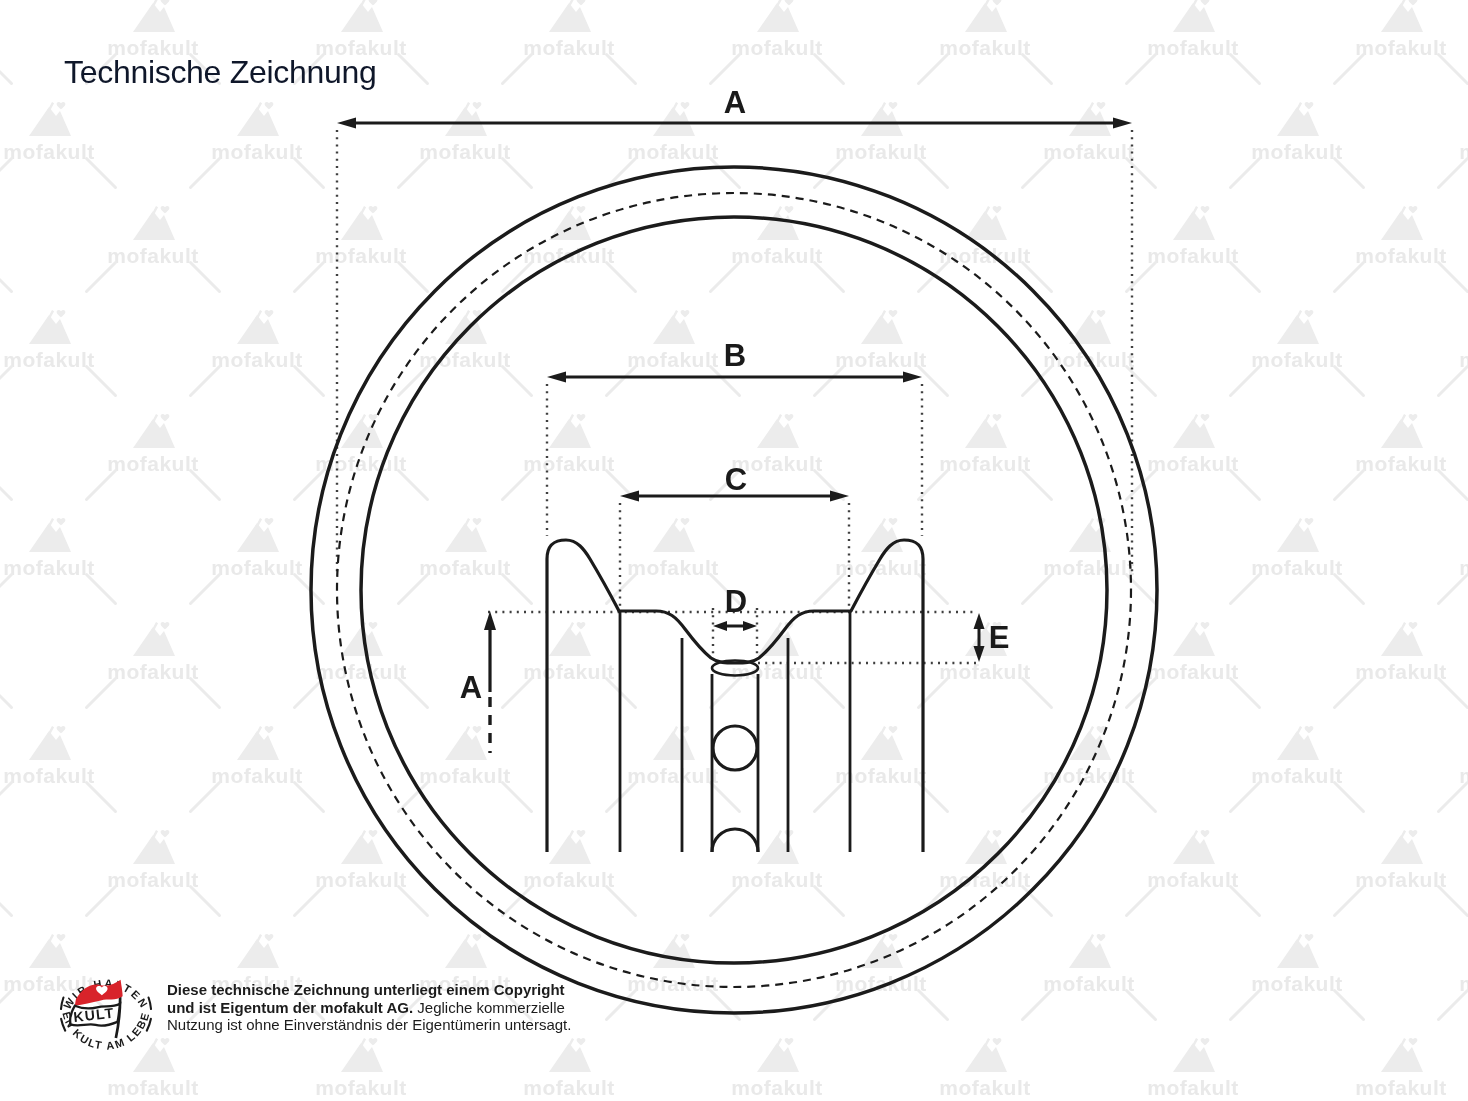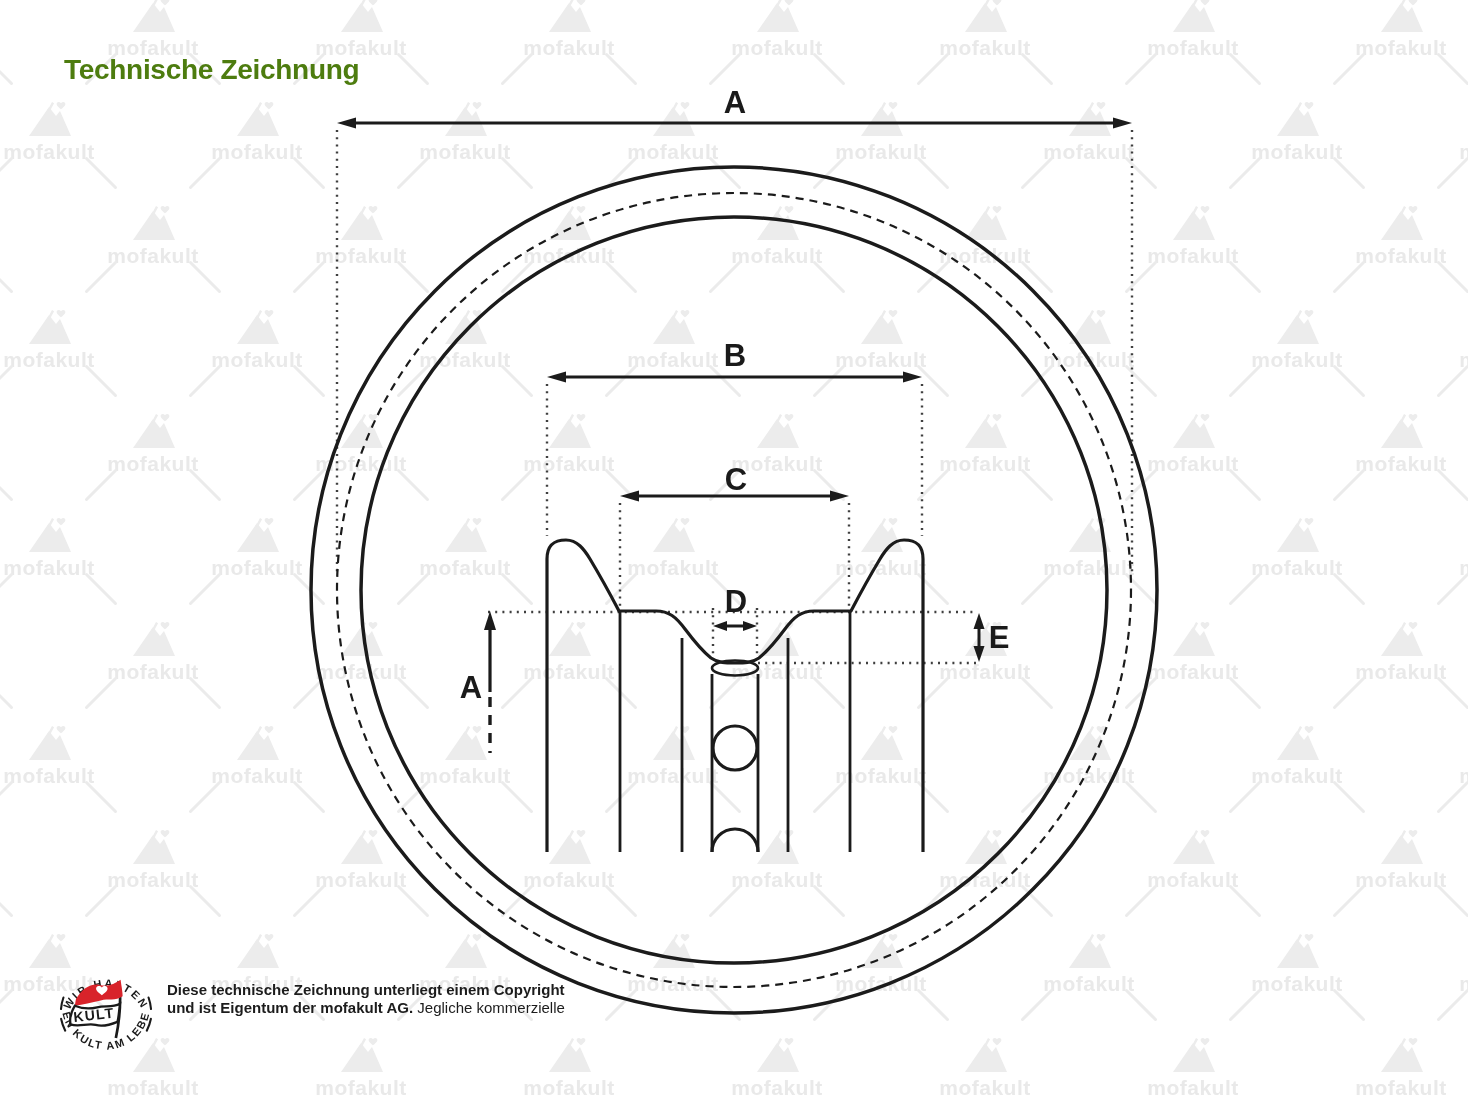--- a/index.html
+++ b/index.html
@@ -20,21 +20,21 @@
   }
   
   #drawing{position:absolute;left:0;top:0;z-index:2;}
   
   .dim-label{
     position:absolute;z-index:3;transform:translate(-50%,-50%);
     font-size:31px;font-weight:700;color:#1a1a1a;line-height:1;
   }
   #page-title{
     position:absolute;left:64px;top:54px;z-index:3;
-    font-size:28px;font-weight:700;letter-spacing:-.3px;color:#4d7c0f;
+    font-size:32px;font-weight:400;letter-spacing:-.3px;color:#0f172a;
     white-space:nowrap;
   }
   #copyright{
     position:absolute;left:167px;top:981px;width:520px;z-index:3;
     font-size:15px;line-height:17.5px;color:#1c1c1c;
   }
   #copyright b{font-weight:700;}
   #badge{position:absolute;left:54px;top:961px;z-index:3;}
 </style>
 </head>
@@ -775,15 +775,16 @@
       <path d="M 46 25.5 c -2.2 -3 -6.5 -1 -5.3 2.1 c 0.8 2 2.9 3.2 5.3 5.4 c 2.4 -2.2 4.5 -3.4 5.3 -5.4 c 1.2 -3.1 -3.1 -5.1 -5.3 -2.1 Z" fill="#ffffff"></path>
       <path d="M 20 43 C 16.5 49 14.5 55 16 61 C 24 64 32 59.5 40 61.5 C 48 63.5 55 61 61 58.5 C 62.5 53 62.5 47 63.5 41
                C 56 45 49 42.5 41.5 44.5 C 33.5 46.5 26 45.5 20 43 Z" fill="#ffffff" stroke="#1a1a1a" stroke-width="2.2"></path>
       <text x="39" y="56.5" font-size="13.5" font-weight="700" letter-spacing="1.2" fill="#1a1a1a" text-anchor="middle" transform="rotate(-6 39 56.5)">KULT</text>
     </g>
   </svg>
 
   <div id="copyright">
     <div><b>Diese technische Zeichnung unterliegt einem Copyright</b></div>
     <div><b>und ist Eigentum der mofakult AG.</b><span> Jegliche kommerzielle</span></div>
+    <div>Nutzung ist ohne Einverständnis der Eigentümerin untersagt.</div>
   </div>
 
 </div>
 
 </body></html>

